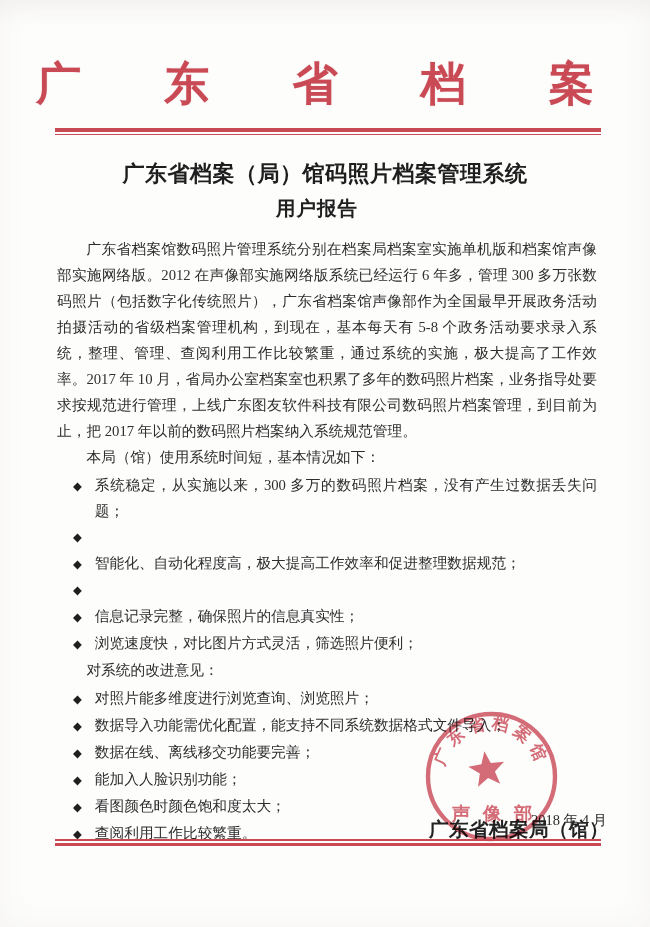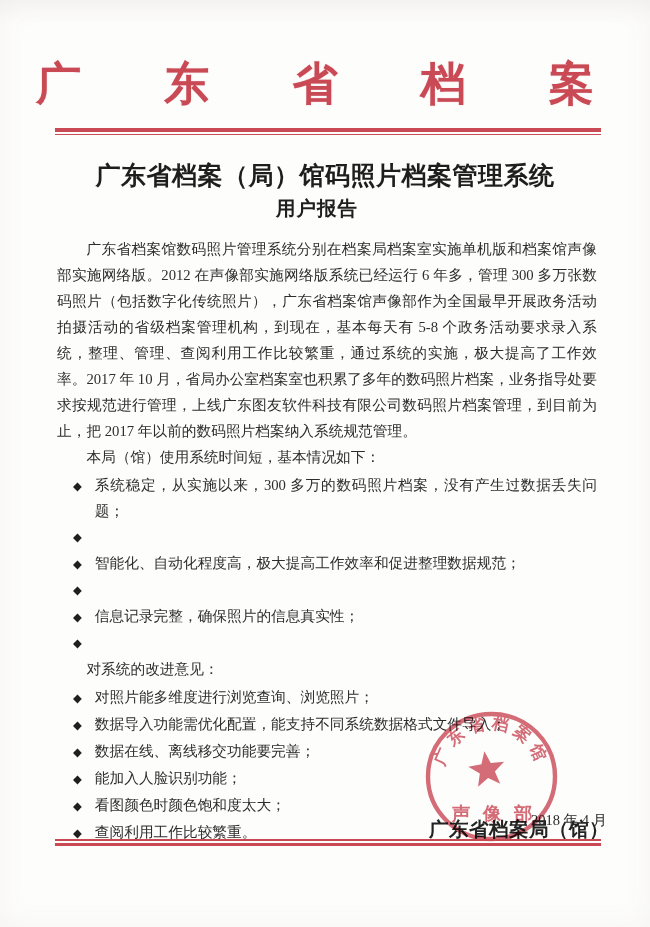--- a/index.html
+++ b/index.html
@@ -35,21 +35,21 @@
   .rule-top { top: 128px; }
   .rule-top .thick { height: 3.5px; background: var(--red); }
   .rule-top .thin  { height: 1.8px; background: var(--red); margin-top: 2.2px; }
   .rule-bottom { top: 839px; }
   .rule-bottom .thin  { height: 1.8px; background: var(--red); }
   .rule-bottom .thick { height: 3.5px; background: var(--red); margin-top: 2.2px; }
 
   
   .doc-title {
     position: absolute; top: 159px; left: 0; right: 0;
-    text-align: center; font-size: 25px; font-weight: bold;
+    text-align: center; font-size: 22px; font-weight: bold;
     color: #1e1e1e; letter-spacing: 0.5px;
   }
   .doc-subtitle {
     position: absolute; top: 195px; left: 0; right: 16px;
     text-align: center; font-size: 19.5px; font-weight: bold;
     color: #1e1e1e; letter-spacing: 1px;
   }
 
   
   .content {
@@ -120,20 +120,21 @@
         </li>
       <li>
           <span class="diamond">◆</span>
         </li>
       <li>
           <span class="diamond">◆</span>
           <span>信息记录完整，确保照片的信息真实性；</span>
         </li>
       <li>
           <span class="diamond">◆</span>
+          <span>浏览速度快，对比图片方式灵活，筛选照片便利；</span>
         </li>
     </ul>
 
     <p class="para">对系统的改进意见：</p>
 
     <ul class="bullets">
       <li>
           <span class="diamond">◆</span>
           <span>对照片能多维度进行浏览查询、浏览照片；</span>
         </li>

